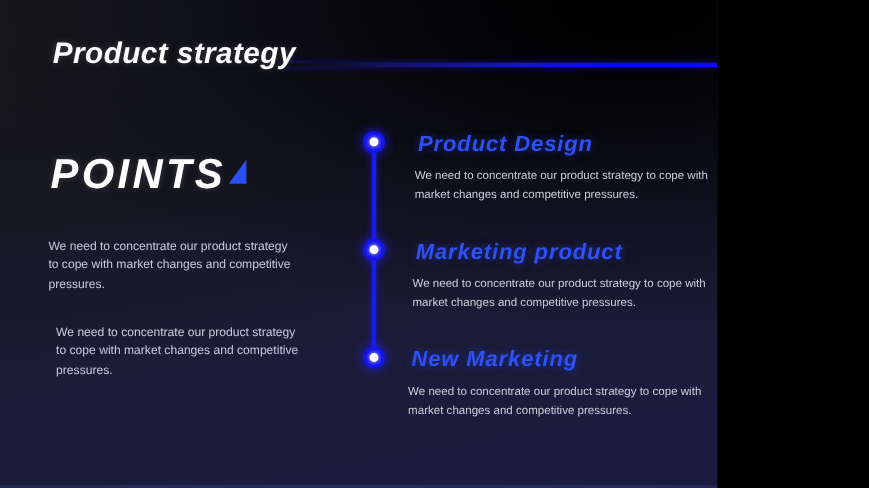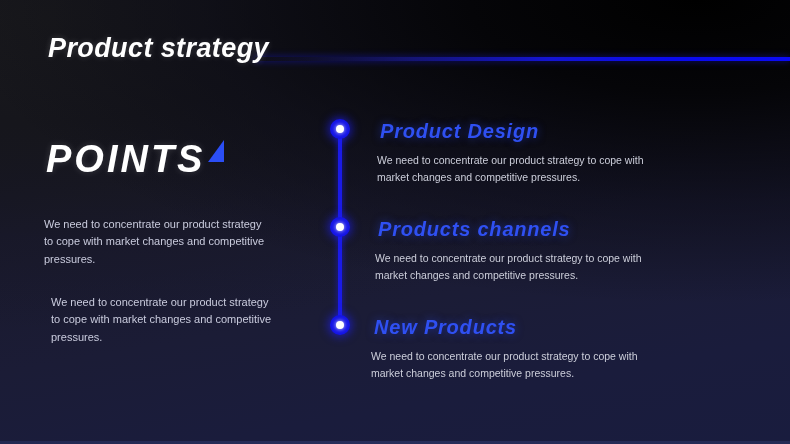--- a/index.html
+++ b/index.html
@@ -2,21 +2,21 @@
 <html><head>
 <meta charset="utf-8">
 <style>
   html, body {
     margin: 0;
     padding: 0;
     background: #000;
   }
   .slide {
     position: relative;
-    width: 790px;
+    width: 652px;
     height: 444px;
     overflow: hidden;
     font-family: "Liberation Sans", sans-serif;
     background-color: #16162a;
     background-image:
       radial-gradient(130% 95% at 88% 0%, #000000 0%, #050508 22%, rgba(10,10,20,0.55) 48%, rgba(20,20,45,0.0) 72%),
       radial-gradient(120% 90% at 6% 4%, #19191c 0%, #16161c 26%, rgba(23,23,38,0.45) 55%, rgba(25,25,52,0) 78%),
       linear-gradient(170deg, #131317 0%, #16161f 22%, #1a1a2e 46%, #1b1c36 64%, #1a1c3c 82%, #191c3e 100%);
   }
   
@@ -58,21 +58,21 @@
       #0b0bf5 100%);
     box-shadow: 0 0 7px rgba(25,25,240,.55);
   }
 
   
   .points-wrap {
     position: absolute;
     left: 46px;
     top: 140px;
     display: flex;
-    align-items: flex-start;
+    align-items: center;
   }
   .points {
     font-size: 38px;
     font-weight: bold;
     font-style: italic;
     color: #ffffff;
     letter-spacing: 3px;
     line-height: 1;
     text-shadow: 0 0 7px rgba(255,255,255,.16);
   }
@@ -179,23 +179,23 @@
   <div class="bullet b1"></div>
   <div class="bullet b2"></div>
   <div class="bullet b3"></div>
 
   <div class="item i1">
     <div class="item-heading">Product Design</div>
     <div class="item-body">We need to concentrate our product strategy to cope with market changes and competitive pressures.</div>
   </div>
 
   <div class="item i2">
-    <div class="item-heading">Products channels</div>
+    <div class="item-heading">Marketing product</div>
     <div class="item-body">We need to concentrate our product strategy to cope with market changes and competitive pressures.</div>
   </div>
 
   <div class="item i3">
-    <div class="item-heading">New Products</div>
+    <div class="item-heading">New Marketing</div>
     <div class="item-body">We need to concentrate our product strategy to cope with market changes and competitive pressures.</div>
   </div>
 
   <div class="bottom-edge"></div>
 </div>
 
 </body></html>

